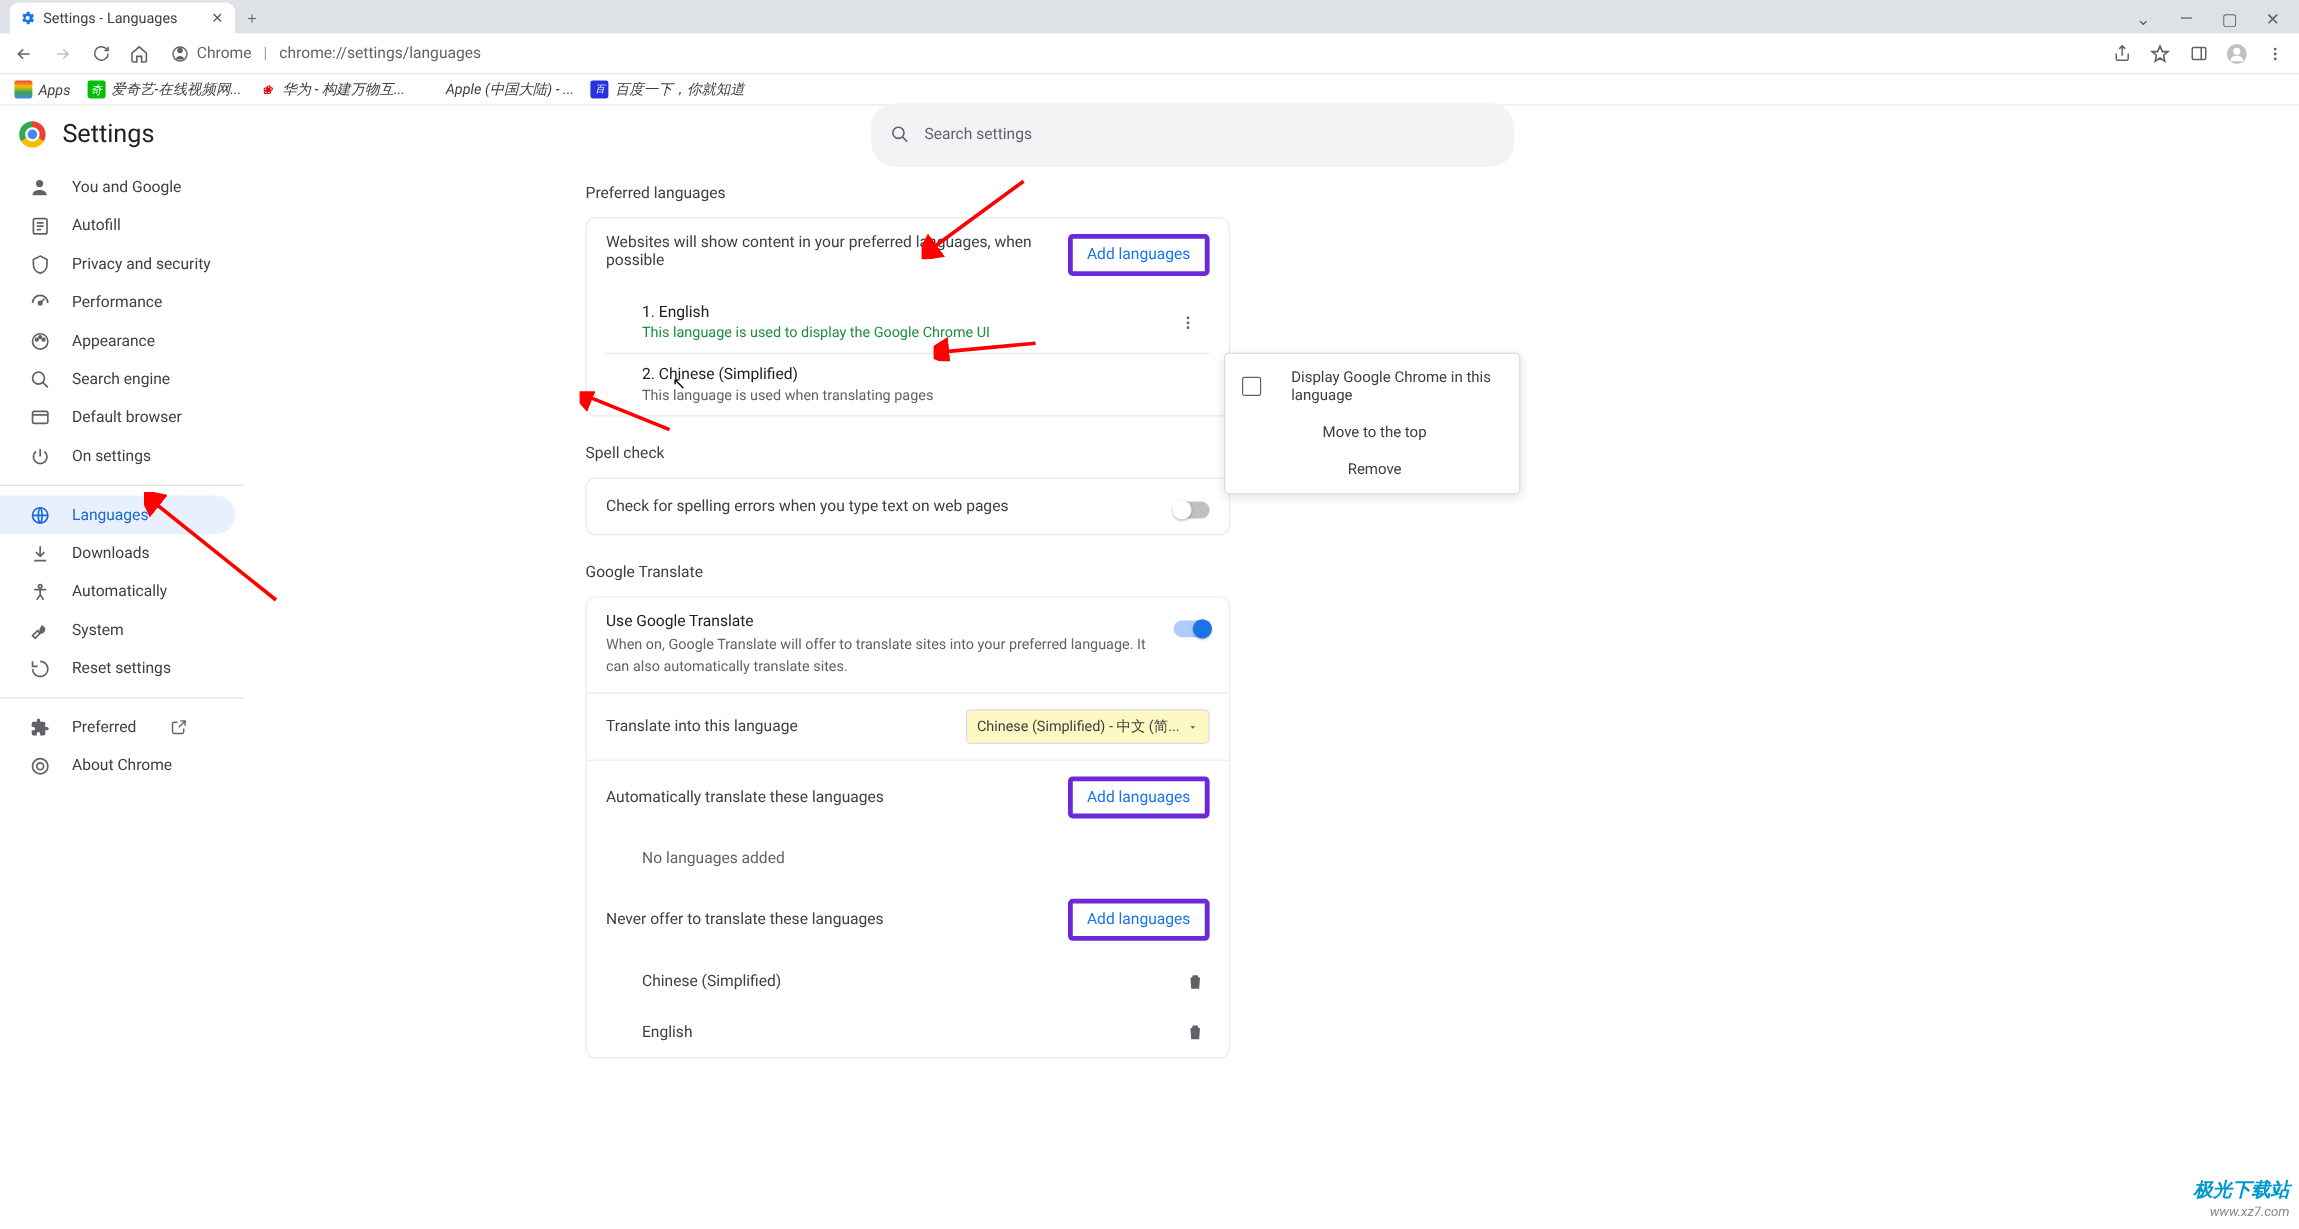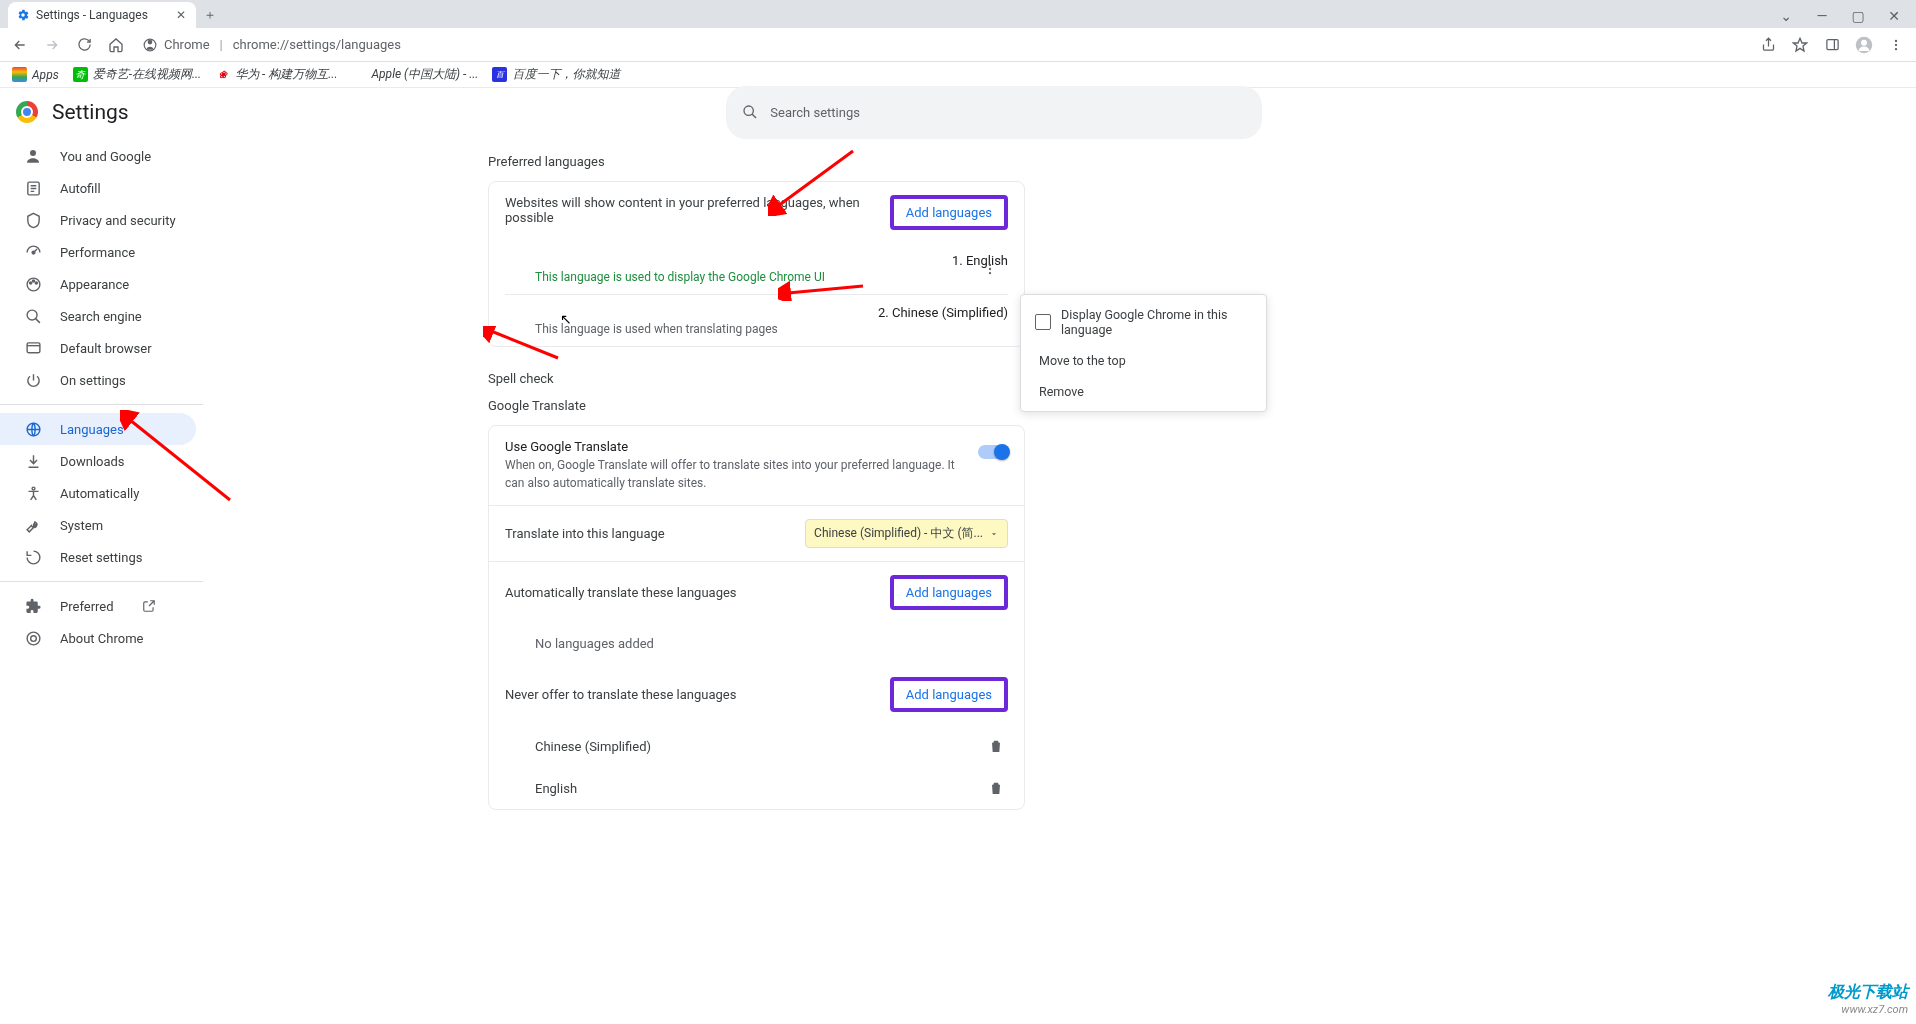--- a/index.html
+++ b/index.html
@@ -48,40 +48,40 @@
 
 
 .main { flex: 1; padding-left: 230px; padding-top: 18px; position: relative; }
 .section-title { font-size: 13px; color: #3c4043; margin-bottom: 12px; }
 .card { width: 537px; border: 1px solid #e8eaed; border-radius: 8px; background: #fff; margin-bottom: 24px; }
 .card-row { padding: 13px 16px; display: flex; align-items: flex-start; justify-content: space-between; gap: 16px; }
 .card-row + .card-row { border-top: 1px solid #e8eaed; }
 .subtext { color: #5f6368; font-size: 12px; line-height: 1.5; margin-top: 2px; }
 .outline-btn { border: 4px solid #6d28d9; background: #fff; color: #1a73e8; font-size: 13px; padding: 6px 12px; border-radius: 4px; cursor: pointer; white-space: nowrap; }
 .lang-item { padding: 10px 16px 10px 46px; position: relative; }
-.lang-item .lname { padding-left: 0; font-size: 13px; color: #202124; text-align: right; }
+.lang-item .lname { padding-left: 0; font-size: 13px; color: #202124; }
 .lang-item .ldesc { font-size: 12px; margin-top: 2px; }
 .lang-item.first .lname { color: #202124; }
 .lang-item.first .ldesc { color: #1e8e3e; }
 .lang-item.second .ldesc { color: #5f6368; }
 .more-btn { position: absolute; right: 22px; top: 14px; width: 24px; height: 24px; display: flex; align-items: center; justify-content: center; color: #5f6368; cursor: pointer; border-radius: 50%; }
 .divider-inner { height: 1px; background: #e8eaed; margin: 0 16px; }
 .toggle { width: 30px; height: 14px; border-radius: 8px; position: relative; flex-shrink: 0; margin-top: 6px; }
 .toggle.off { background: #bdc1c6; }
 .toggle.on { background: #aecbfa; }
 .toggle .knob { width: 16px; height: 16px; border-radius: 50%; position: absolute; top: -1px; }
 .toggle.off .knob { left: -1px; background: #fff; box-shadow: 0 1px 2px rgba(0,0,0,.3); }
 .toggle.on .knob { right: -2px; background: #1a73e8; box-shadow: 0 1px 2px rgba(0,0,0,.3); }
 .dropdown-btn { border: 1px solid #dadce0; background: #fef9c3; border-radius: 4px; padding: 5px 8px; display: flex; align-items: center; gap: 6px; font-size: 12px; color: #3c4043; cursor: pointer; }
 .delete-btn { color: #5f6368; cursor: pointer; width: 24px; display: flex; justify-content: center; }
 .simple-row { padding: 13px 16px 13px 46px; font-size: 13px; color: #3c4043; display: flex; align-items: center; justify-content: space-between; }
 
 
 .ctx-menu { position: absolute; left: 762px; top: 158px; width: 247px; background: #fff; border: 1px solid #dadce0; border-radius: 4px; box-shadow: 0 2px 10px rgba(0,0,0,.12); z-index: 10; padding: 4px 0; }
-.ctx-item { padding: 8px 14px; font-size: 12.5px; color: #3c4043; display: flex; align-items: center; gap: 10px; cursor: pointer; }
+.ctx-item { padding: 8px 14px; font-size: 12.5px; color: #3c4043; display: flex; align-items: center; gap: 25px; cursor: pointer; justify-content: center; }
 .ctx-item .chk { width: 16px; height: 16px; border: 1.5px solid #5f6368; border-radius: 2px; flex-shrink: 0; }
 .ctx-item.noicon { padding-left: 18px; }
 
 
 .arrow { position: absolute; pointer-events: none; }
 .cursor-icon { position: absolute; font-size: 14px; color: #000; }
 
 
 .watermark { position: absolute; right: 8px; bottom: 8px; text-align: right; font-style: italic; }
 .watermark .t1 { color: #0099cc; font-size: 16px; font-weight: bold; }
@@ -374,20 +374,28 @@
           </div>
       </div>
       <div class="divider-inner"></div>
       <div class="lang-item second" style="position:relative">
         <div class="lname"><span>2. </span><span>Chinese (Simplified)</span></div>
         <div class="ldesc">This language is used when translating pages</div>
       </div>
     </div>
 
     <div class="section-title">Spell check</div>
+    <div class="card">
+      <div class="card-row" style="align-items:center">
+        <div style="font-size:13px;color:#3c4043">Check for spelling errors when you type text on web pages</div>
+        <div class="toggle off">
+            <div class="knob"></div>
+          </div>
+      </div>
+    </div>
 
     <div class="section-title">Google Translate</div>
     <div class="card">
       <div class="card-row">
         <div style="flex:1">
           <div style="font-size:13px;color:#202124">Use Google Translate</div>
           <div class="subtext">When on, Google Translate will offer to translate sites into your preferred language. It can also automatically translate sites.</div>
         </div>
         <div class="toggle on">
             <div class="knob"></div>

